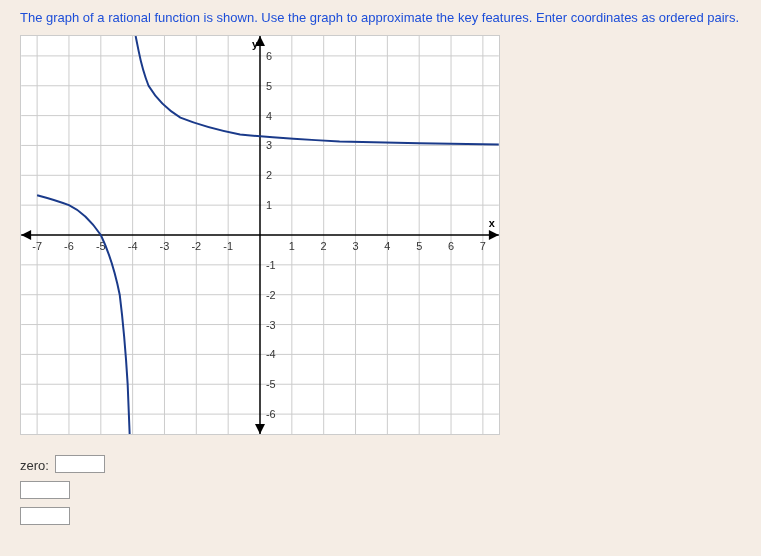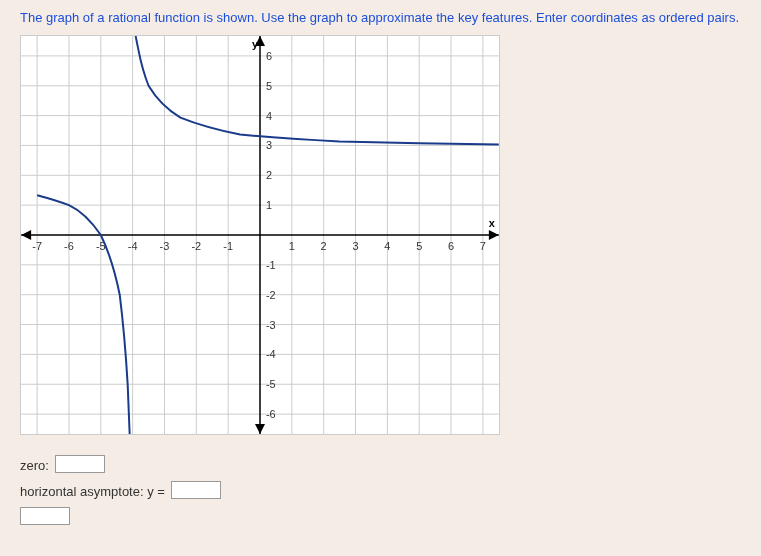--- a/index.html
+++ b/index.html
@@ -149,19 +149,18 @@
     <path fill="none" stroke="#1a3a8a" stroke-width="2" d="M 115 0 L 118 15 Q 122 35 128 50 Q 140 70 160 82 Q 185 92 220 99 Q 260 103 320 106 Q 400 108 480 109"></path>
   </svg>
 </div>
 
 <div class="answer-section">
   <div class="answer-row">
     <label>zero:</label>
     <input class="answer-input" type="text" style="">
   </div>
   <div class="answer-row">
-    <label>horizontal asymptote: y =</label>
     <input class="answer-input" type="text" style="">
   </div>
   <div class="answer-row">
     <input class="answer-input" type="text" style="">
   </div>
 </div>
 
 </body></html>

